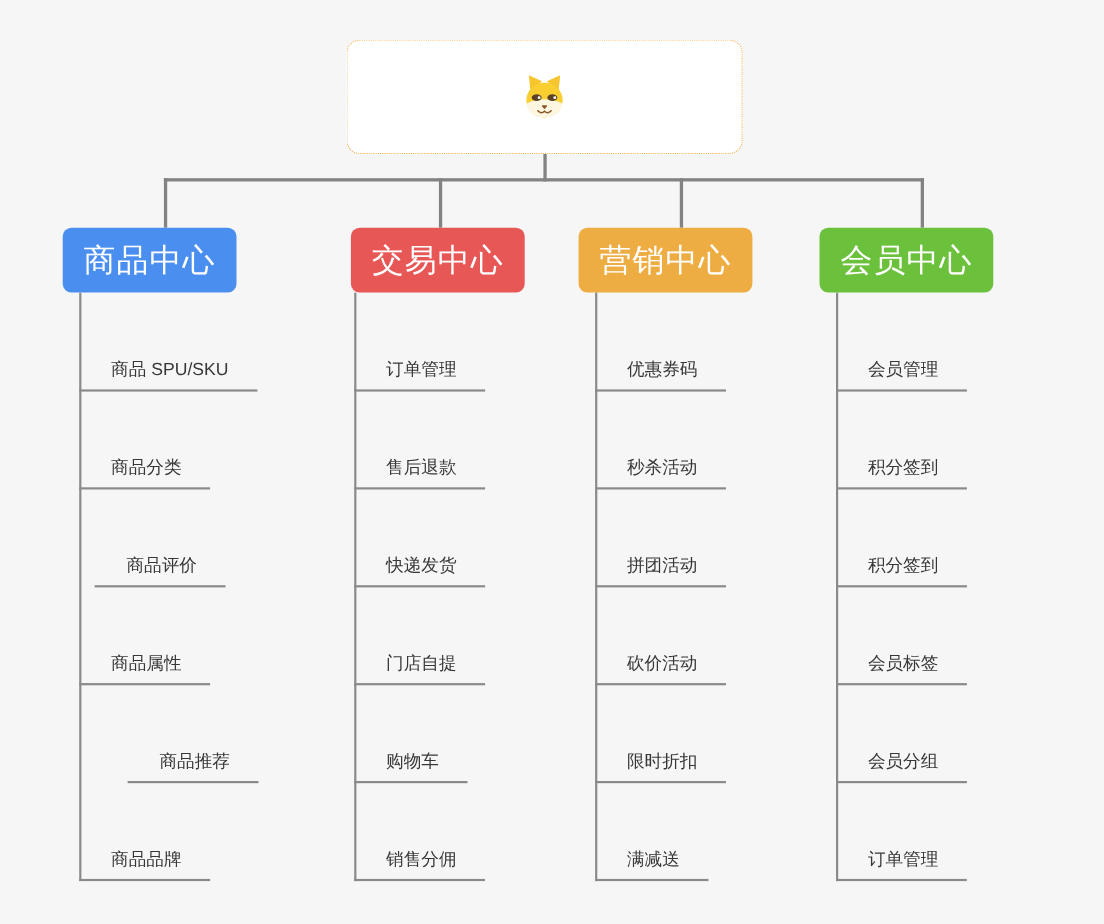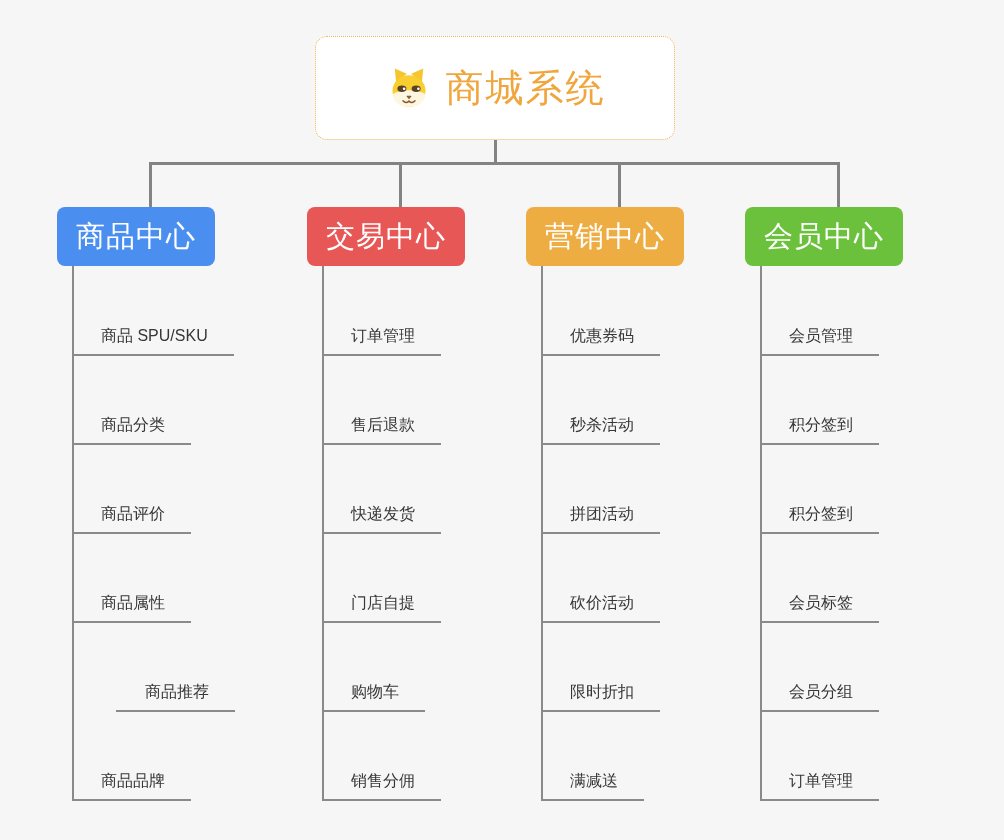--- a/index.html
+++ b/index.html
@@ -81,47 +81,46 @@
 
       <ellipse cx="22.5" cy="33" rx="6" ry="4.2" fill="#5b4226"></ellipse>
       <circle cx="25.5" cy="33" r="1.8" fill="#ffffff"></circle>
       <ellipse cx="41.5" cy="33" rx="6" ry="4.2" fill="#5b4226"></ellipse>
       <circle cx="44.5" cy="33" r="1.8" fill="#ffffff"></circle>
 
       <path d="M29.5 43 h5 l-2.5 3 Z" fill="#8a5a2b" stroke="#8a5a2b" stroke-width="1.5" stroke-linejoin="round"></path>
 
       <path d="M24 49 q4 4.5 8 0.5 q4 4 8 -0.5" fill="none" stroke="#8a5a2b" stroke-width="2" stroke-linecap="round"></path>
     </svg>
-    <span class="root-title">商城系统</span>
   </div>
 
   <div id="top-connectors">
       <div class="connector" style="left: 493.5px; top: 140px; width: 3px; height: 25px;"></div>
       <div class="connector" style="left: 149px; top: 162px; width: 691px; height: 3px;"></div>
       <div class="connector" style="left: 149px; top: 162px; width: 3px; height: 45px;"></div>
       <div class="connector" style="left: 399px; top: 162px; width: 3px; height: 45px;"></div>
       <div class="connector" style="left: 618px; top: 162px; width: 3px; height: 45px;"></div>
       <div class="connector" style="left: 837px; top: 162px; width: 3px; height: 45px;"></div>
     </div>
 
   <div id="columns">
       <div class="column" style="left: 57px;">
         <div class="branch-box" style="background: rgb(74, 143, 240);">
           <span>商品中心</span>
         </div>
         <div class="trunk" style="left: 15px; top: 59px; height: 535px;"></div>
         <div class="leaf" style="left: 15px; top: 108px;">商品 SPU/SKU</div>
         <div class="leaf" style="left: 15px; top: 197px;">商品分类</div>
-        <div class="leaf" style="left: 15px; top: 286px;">商品评价</div>
+        <div class="leaf" style="left: 29px; top: 286px;">商品评价</div>
         <div class="leaf" style="left: 15px; top: 375px;">商品属性</div>
         <div class="leaf" style="left: 15px; top: 464px; margin-left: 44px;">商品推荐</div>
         <div class="leaf" style="left: 15px; top: 553px;">商品品牌</div>
       </div>
       <div class="column" style="left: 307px;">
-        <div class="branch-box" style="background: rgb(231, 87, 85);">
+        <div class="branch-box" style="background: rgb(231, 87, 85); margin-left: 12px;">
           <span>交易中心</span>
         </div>
         <div class="trunk" style="left: 15px; top: 59px; height: 535px;"></div>
         <div class="leaf" style="left: 15px; top: 108px;">订单管理</div>
         <div class="leaf" style="left: 15px; top: 197px;">售后退款</div>
         <div class="leaf" style="left: 15px; top: 286px;">快递发货</div>
         <div class="leaf" style="left: 15px; top: 375px;">门店自提</div>
         <div class="leaf" style="left: 15px; top: 464px;">购物车</div>
         <div class="leaf" style="left: 15px; top: 553px;">销售分佣</div>
       </div>

